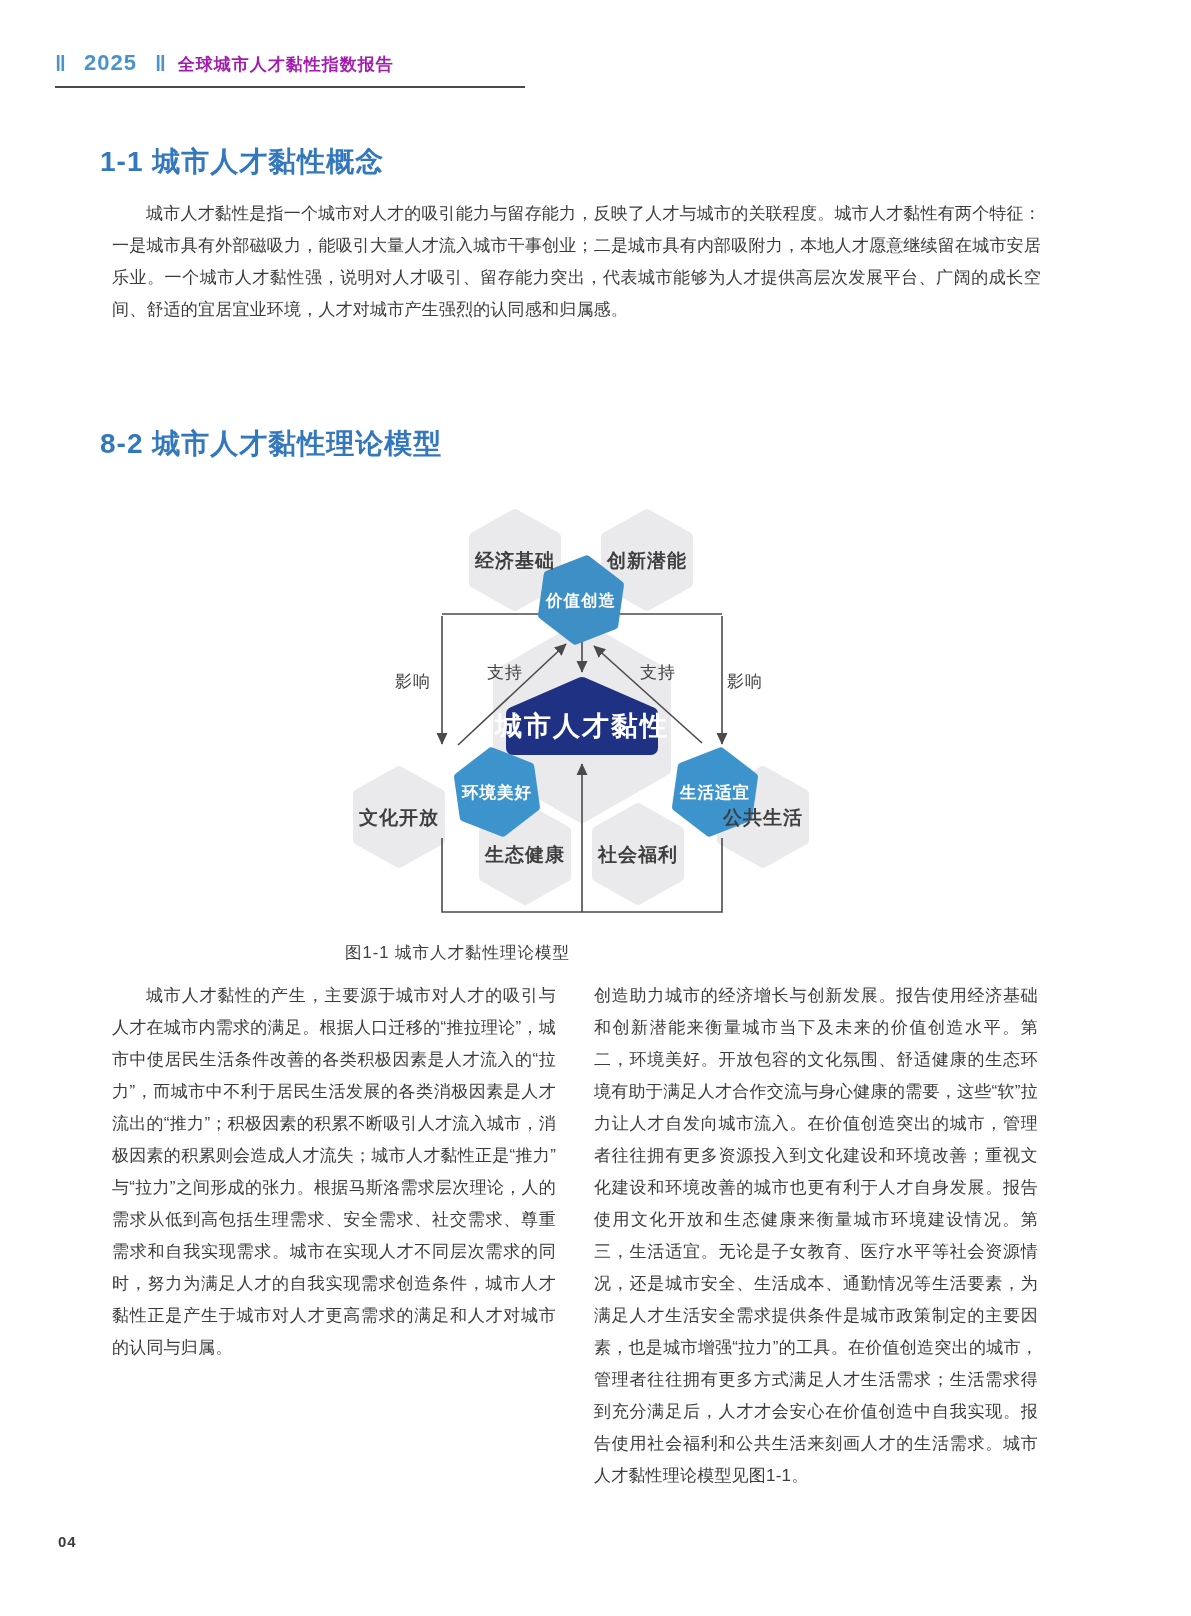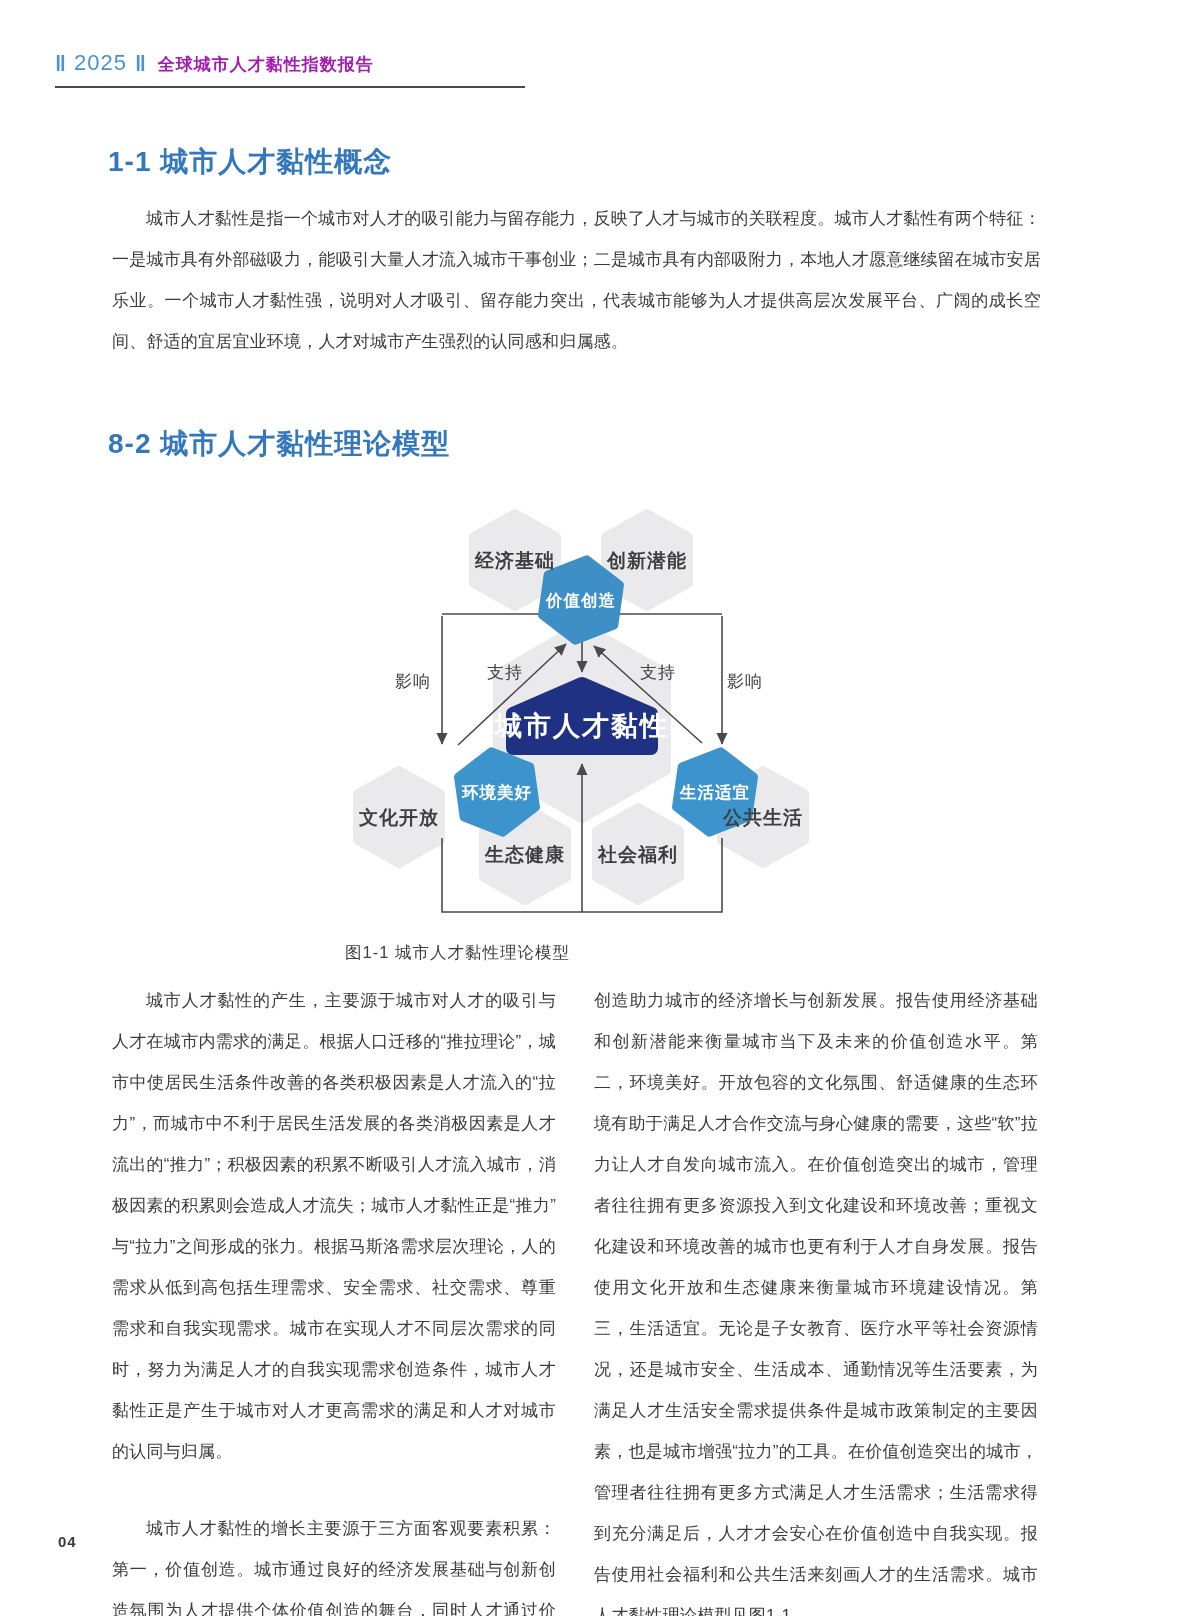--- a/index.html
+++ b/index.html
@@ -3,30 +3,30 @@
 <meta charset="utf-8">
 <style>
   html,body{margin:0;padding:0;background:#ffffff;}
   #page{position:relative;width:1191px;height:1616px;background:#ffffff;overflow:hidden;
         font-family:"Liberation Sans","DejaVu Sans",sans-serif;color:#3c3c3c;}
 
   
   .header{position:absolute;left:55px;top:50px;width:470px;padding-bottom:9px;
           border-bottom:2px solid #4a4a4a;white-space:nowrap;}
   .hbar{color:#4a93cc;font-weight:700;font-size:22px;vertical-align:-1px;}
-  .hyear{color:#4a93cc;font-weight:400;font-size:22px;letter-spacing:1px;margin:0 8px;}
+  .hyear{color:#4a93cc;font-weight:700;font-size:22px;letter-spacing:1px;margin:0 18px;}
   .htitle{color:#a21caf;font-weight:600;font-size:17px;margin-left:12px;letter-spacing:1px;}
 
   
-  .sec-title{position:absolute;left:108px;color:#3377bd;font-weight:700;font-size:28px;letter-spacing:1px;text-align:right;}
+  .sec-title{position:absolute;left:100px;color:#3377bd;font-weight:700;font-size:28px;letter-spacing:1px;text-align:right;}
   #sec1-title{top:143px;}
   #sec2-title{top:425px;}
 
   
-  .para{font-size:17px;line-height:41px;color:#3c3c3c;text-align:justify;word-break:break-all;letter-spacing:0.2px;}
+  .para{font-size:17px;line-height:32px;color:#3c3c3c;text-align:justify;word-break:break-all;letter-spacing:0.2px;}
   .indent{text-indent:2em;}
   #sec1-para{position:absolute;left:112px;top:198px;width:929px;}
 
   
   #figure{position:absolute;left:345px;top:498px;width:470px;}
   #figure svg{display:block;}
   .fig-caption{margin-top:14px;text-align:left;font-size:16.5px;color:#3f3f3f;letter-spacing:1px;}
 
   .hex-gray-label{font-size:19px;font-weight:700;fill:#3f3f3f;letter-spacing:1px;}
   .hex-blue-label{font-size:16.5px;font-weight:700;fill:#ffffff;letter-spacing:1px;}
@@ -128,21 +128,20 @@
       <text x="313" y="180" text-anchor="middle" class="edge-label">支持</text>
       <text x="68" y="189" text-anchor="middle" class="edge-label">影响</text>
       <text x="400" y="189" text-anchor="middle" class="edge-label">影响</text>
     </svg>
     <div class="fig-caption">图1-1 城市人才黏性理论模型</div>
   </div>
 
   <div id="columns">
     <div class="col">
       <div class="para indent">城市人才黏性的产生，主要源于城市对人才的吸引与人才在城市内需求的满足。根据人口迁移的“推拉理论”，城市中使居民生活条件改善的各类积极因素是人才流入的“拉力”，而城市中不利于居民生活发展的各类消极因素是人才流出的“推力”；积极因素的积累不断吸引人才流入城市，消极因素的积累则会造成人才流失；城市人才黏性正是“推力”与“拉力”之间形成的张力。根据马斯洛需求层次理论，人的需求从低到高包括生理需求、安全需求、社交需求、尊重需求和自我实现需求。城市在实现人才不同层次需求的同时，努力为满足人才的自我实现需求创造条件，城市人才黏性正是产生于城市对人才更高需求的满足和人才对城市的认同与归属。</div>
-      <div class="para indent">城市人才黏性的增长主要源于三方面客观要素积累：第一，价值创造。城市通过良好的经济发展基础与创新创造氛围为人才提供个体价值创造的舞台，同时人才通过价值</div>
     </div>
     <div class="col">
       <div class="para">创造助力城市的经济增长与创新发展。报告使用经济基础和创新潜能来衡量城市当下及未来的价值创造水平。第二，环境美好。开放包容的文化氛围、舒适健康的生态环境有助于满足人才合作交流与身心健康的需要，这些“软”拉力让人才自发向城市流入。在价值创造突出的城市，管理者往往拥有更多资源投入到文化建设和环境改善；重视文化建设和环境改善的城市也更有利于人才自身发展。报告使用文化开放和生态健康来衡量城市环境建设情况。第三，生活适宜。无论是子女教育、医疗水平等社会资源情况，还是城市安全、生活成本、通勤情况等生活要素，为满足人才生活安全需求提供条件是城市政策制定的主要因素，也是城市增强“拉力”的工具。在价值创造突出的城市，管理者往往拥有更多方式满足人才生活需求；生活需求得到充分满足后，人才才会安心在价值创造中自我实现。报告使用社会福利和公共生活来刻画人才的生活需求。城市人才黏性理论模型见图1-1。</div>
     </div>
   </div>
 
   <div id="page-num">04</div>
 
 </div>
 

